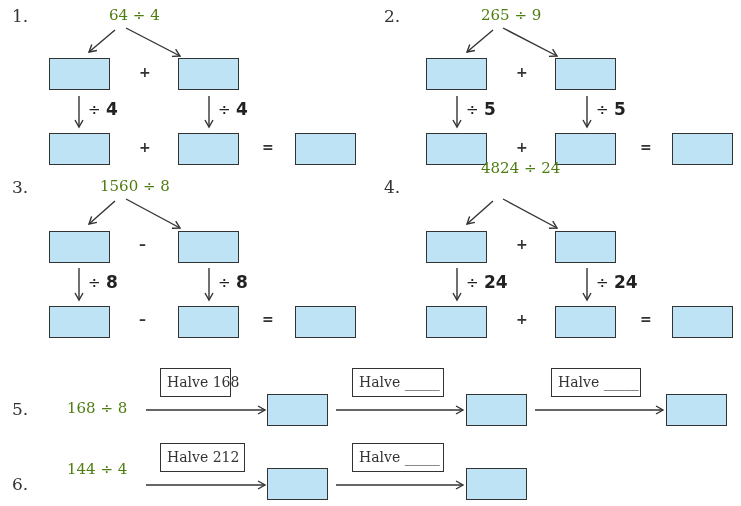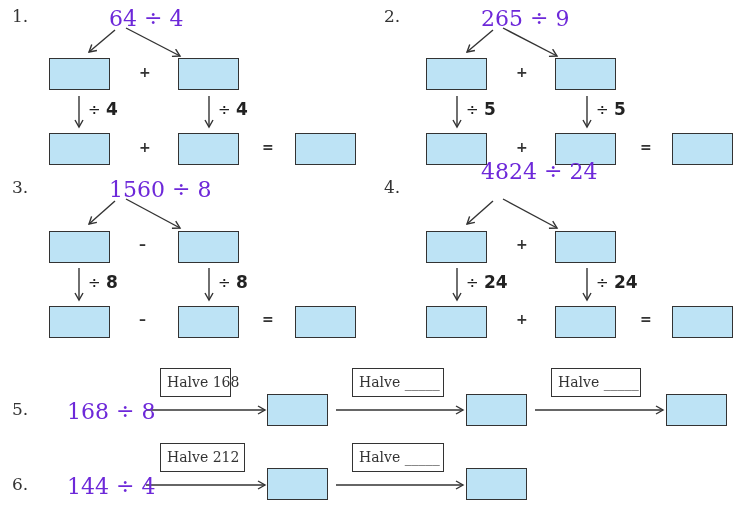--- a/index.html
+++ b/index.html
@@ -1,20 +1,20 @@
 <!DOCTYPE html>
 <html><head>
 <meta charset="utf-8">
 <style>
   html, body { margin: 0; padding: 0; background: #ffffff; }
   body { width: 741px; height: 506px; position: relative; overflow: hidden;
          font-family: "DejaVu Serif", "Liberation Serif", serif; color: #333; }
   .abs { position: absolute; }
   .num { font-size: 17px; color: #333; }
-  .expr { font-size: 22px; color: #6d28d9; white-space: nowrap; }
+  .expr { font-size: 15px; color: #4d7c0f; white-space: nowrap; }
   .box { position: absolute; width: 61px; height: 32px; background: #bde3f5;
          border: 1.5px solid #333; box-sizing: border-box; }
   .op { position: absolute; font-family: "DejaVu Sans", sans-serif; font-weight: bold;
         font-size: 14px; color: #333; }
   .divlbl { position: absolute; font-family: "DejaVu Sans", sans-serif; font-size: 17px;
             color: #222; white-space: nowrap; }
   .divlbl .d { font-weight: normal; font-size: 15px; }
   .divlbl b { font-weight: bold; }
   .lblbox { position: absolute; height: 29px; border: 1.5px solid #333; box-sizing: border-box;
             font-size: 14px; color: #333; padding: 0 6px; line-height: 26px; white-space: nowrap; background:#fff; }
@@ -83,21 +83,21 @@
   <span class="divlbl" style="left:596px;top:99px"><span class="d">÷</span> <b>5</b></span>
   <div class="box" style="left:426px;top:133px"></div>
   <span class="op" style="left:516px;top:139px">+</span>
   <div class="box" style="left:555px;top:133px"></div>
   <span class="op" style="left:640px;top:139px">=</span>
   <div class="box" style="left:672px;top:133px"></div>
 </div>
 
 <div>
   <span class="abs num" style="left:12px;top:177px">3.</span>
-  <span class="abs expr" style="left:109px;top:177px">1560 ÷ 8</span>
+  <span class="abs expr" style="left:100px;top:177px">1560 ÷ 8</span>
   <div class="box" style="left:49px;top:231px"></div>
   <span class="op" style="left:139px;top:236px">–</span>
   <div class="box" style="left:178px;top:231px"></div>
   <span class="divlbl" style="left:88px;top:272px"><span class="d">÷</span> <b>8</b></span>
   <span class="divlbl" style="left:218px;top:272px"><span class="d">÷</span> <b>8</b></span>
   <div class="box" style="left:49px;top:306px"></div>
   <span class="op" style="left:139px;top:311px">–</span>
   <div class="box" style="left:178px;top:306px"></div>
   <span class="op" style="left:262px;top:311px">=</span>
   <div class="box" style="left:295px;top:306px"></div>
@@ -124,18 +124,18 @@
   <div class="lblbox" style="left:160px;top:368px;width:71px">Halve 168</div>
   <div class="box" style="left:267px;top:394px"></div>
   <div class="lblbox" style="left:352px;top:368px;width:92px">Halve _____</div>
   <div class="box" style="left:466px;top:394px"></div>
   <div class="lblbox" style="left:551px;top:368px;width:90px">Halve _____</div>
   <div class="box" style="left:666px;top:394px"></div>
 </div>
 
 <div>
   <span class="abs num" style="left:12px;top:474px">6.</span>
-  <span class="abs expr" style="left:67px;top:474px">144 ÷ 4</span>
+  <span class="abs expr" style="left:67px;top:460px">144 ÷ 4</span>
   <div class="lblbox" style="left:160px;top:443px;width:85px">Halve 212</div>
   <div class="box" style="left:267px;top:468px"></div>
   <div class="lblbox" style="left:352px;top:443px;width:92px">Halve _____</div>
   <div class="box" style="left:466px;top:468px"></div>
 </div>
 
 </body></html>

